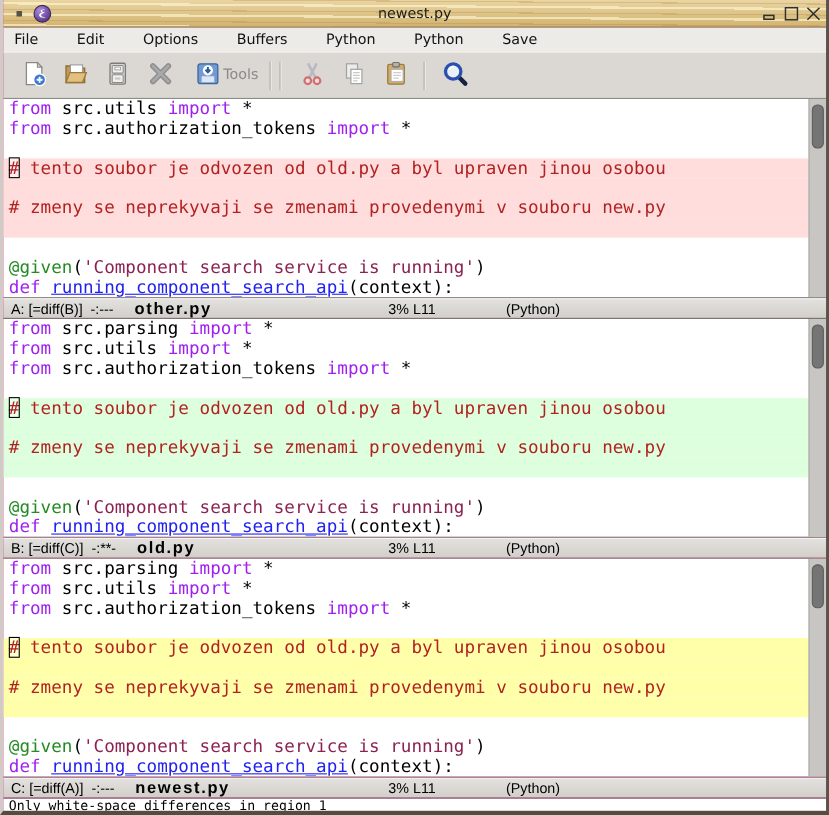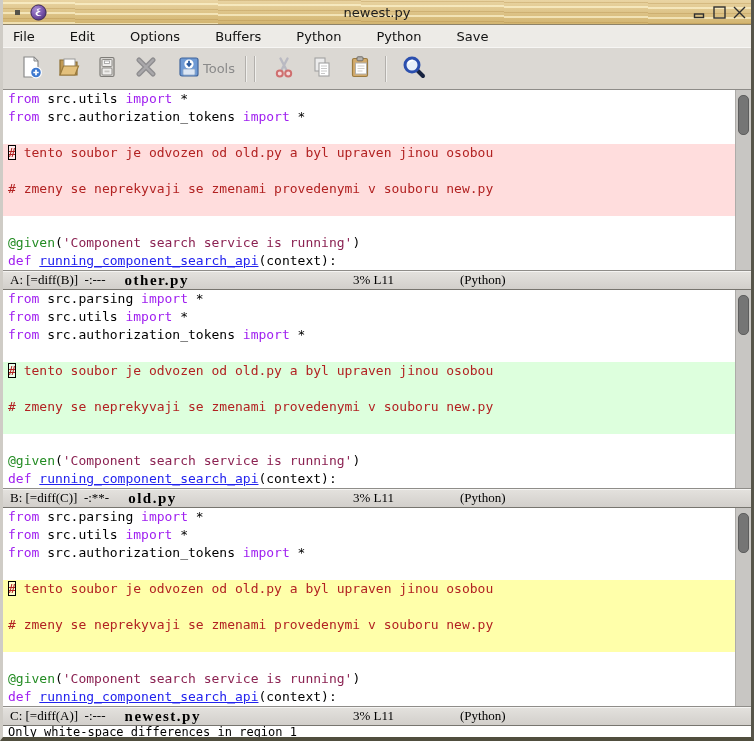--- a/index.html
+++ b/index.html
@@ -36,38 +36,38 @@
   .toolbar{
     height:41px; flex:0 0 41px; background:#dbd8d3; border-bottom:1px solid #8e8c88;
     display:flex; align-items:center;
   }
   .tool-btn{height:34px;display:flex;align-items:center;justify-content:center;border-radius:3px;}
   .tool-label{font-size:13px;color:#8a8a8a;margin-left:2px;}
   .tool-sep{width:1px;height:26px;background:#b3b0ac;box-shadow:1px 0 0 #f0efec;margin:0 4px;}
   
   .pane{position:relative;background:#fff;overflow:hidden;}
   .code{position:absolute;left:0;top:0;right:15px;bottom:0;
-        font-family:"DejaVu Sans Mono", monospace;font-size:13px;color:#000;}
+        font-family:"DejaVu Sans Mono", monospace;font-size:16px;color:#000;}
   .row{height:18px;line-height:18px;white-space:pre;padding-left:5px;}
   .tok-kw{color:var(--kw,#a020f0);}
   .tok-cm{color:var(--cm,#b22222);}
   .tok-str{color:var(--str,#8b2252);}
   .tok-dec{color:var(--dec,#228b22);}
   .tok-fn{color:var(--fn,#2222ee);text-decoration:underline;}
   .tok-pl{color:#000;}
   .cursor-box{outline:1px solid #000;outline-offset:-1px;background:rgba(255,255,255,.45);}
   .sbar{position:absolute;top:0;bottom:0;right:0;width:15px;background:#c8c6c3;border-left:1px solid #adaba8;}
   .sbar .thumb{position:absolute;left:2px;right:2px;top:5px;height:40px;background:#757575;border:1px solid #5d5d5d;border-radius:5px;box-sizing:border-box;}
   
   .modeline{
     height:20px;flex:0 0 20px;position:relative;box-sizing:border-box;
     background:linear-gradient(180deg,#e4e2de,#d2cfcb);
     border-top:1px solid #8f8d89;border-bottom:1px solid #77756f;
     box-shadow:inset 0 1px 0 #f5f4f2;
-    font-family:Liberation Serif, serif;font-size:13px;color:#000;
+    font-family:Liberation Sans, sans-serif;font-size:13px;color:#000;
     display:flex;align-items:center;white-space:pre;padding-left:7px;
   }
   .ml-file{font-weight:bold;font-size:15px;letter-spacing:1.5px;margin-left:19px;}
   .ml-pos{position:absolute;left:350px;}
   .ml-mode{position:absolute;left:457px;}
   
   .echo{flex:1 1 auto;background:#fff;font-family:"DejaVu Sans Mono", monospace;
         font-size:12px;color:#000;padding-left:5px;line-height:13px;display:flex;align-items:center;}
 </style>
 </head>

